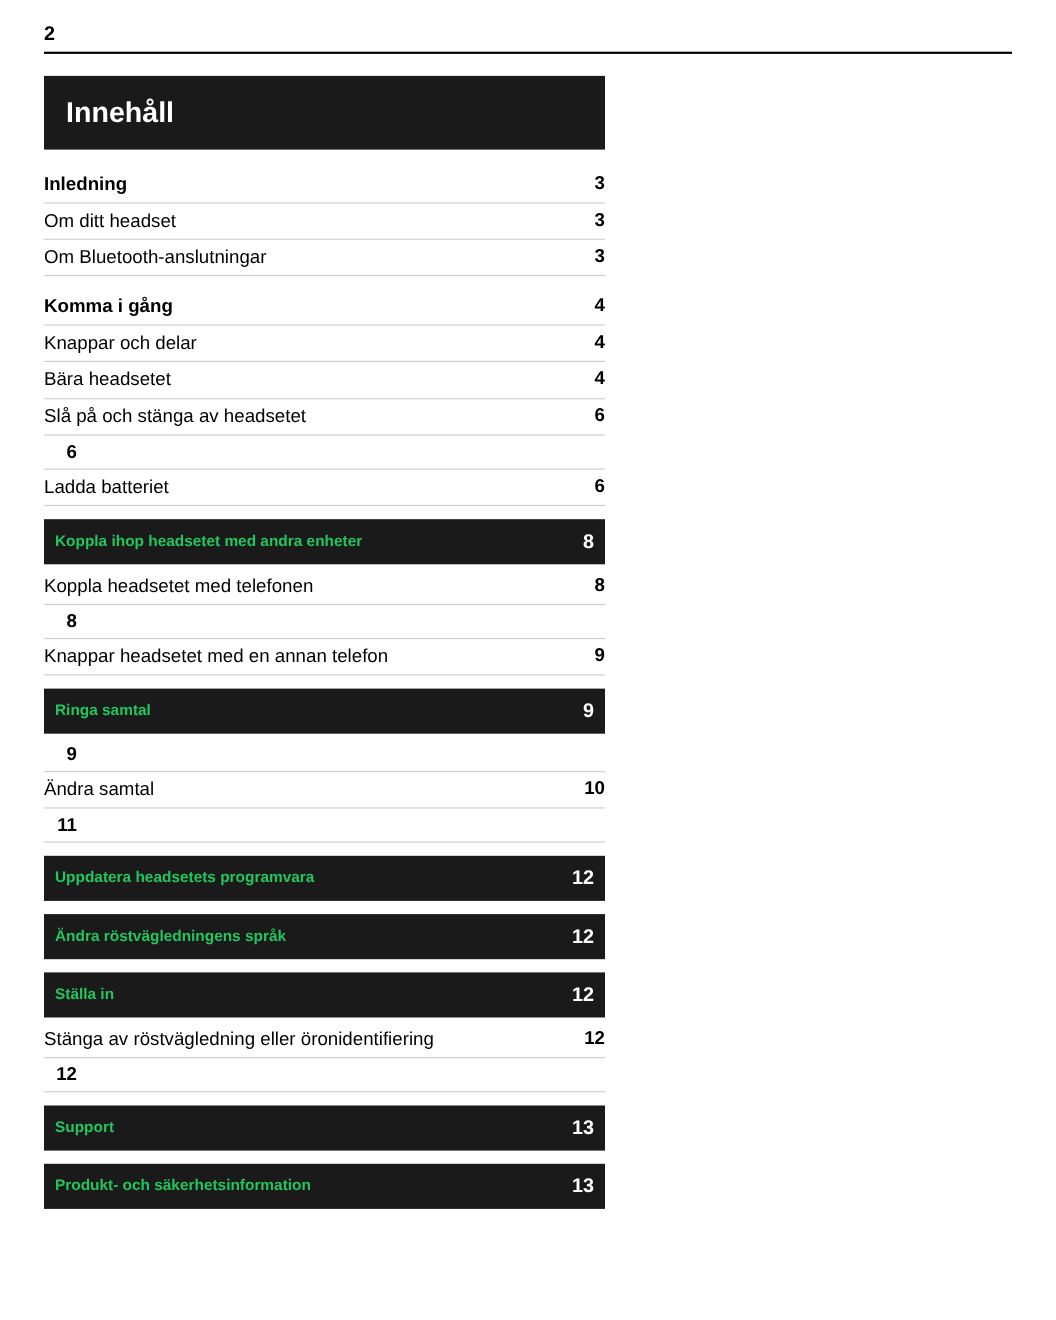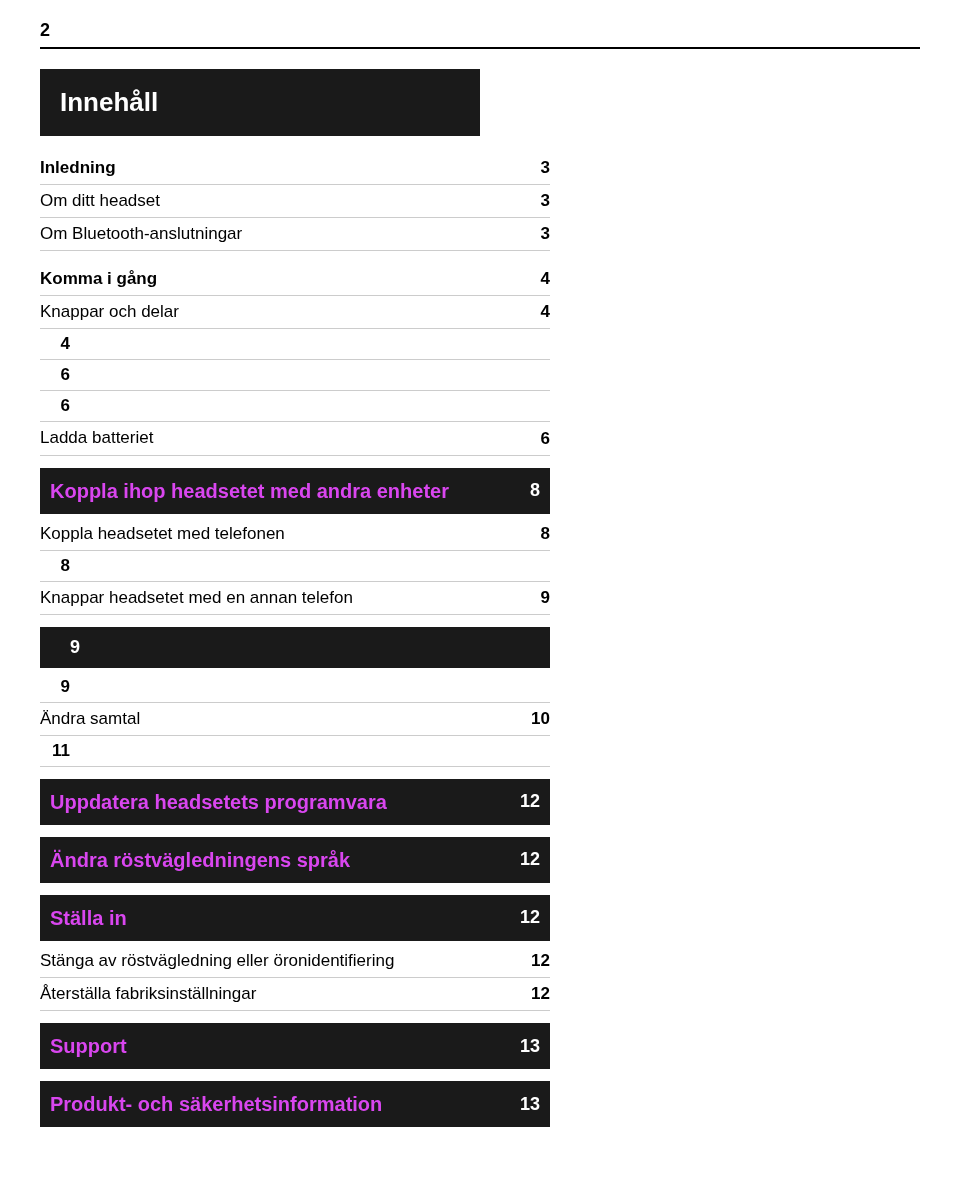--- a/index.html
+++ b/index.html
@@ -35,26 +35,26 @@
     }
 
     .toc-header {
       background: #1a1a1a;
       color: #ffffff;
       font-size: 26px;
       font-weight: bold;
       padding: 18px 20px;
       margin-top: 20px;
       margin-bottom: 16px;
-      width: 440px;
+      width: 510px;
     }
 
     .toc-row {
       display: flex;
-      align-items: center;
+      align-items: flex-start;
       padding: 5px 0;
       border-bottom: 1.5px solid #ccc;
       width: 510px;
     }
 
     .toc-row.bold-row {
       font-weight: bold;
     }
 
     .toc-row.heading-row {
@@ -75,22 +75,22 @@
 
     .toc-page {
       font-size: 17px;
       font-weight: bold;
       min-width: 30px;
       text-align: right;
       flex-shrink: 0;
     }
 
     .toc-row.heading-row .toc-label {
-      font-size: 20px;
-      color: #d946ef;
+      font-size: 14px;
+      color: #22c55e;
     }
 
     .toc-row.heading-row .toc-page {
       color: #fff;
       font-size: 18px;
     }
 
     .toc-block {
       margin-bottom: 12px;
     }
@@ -129,23 +129,25 @@
   <div class="toc-block">
     <div class="toc-row bold-row">
       <span class="toc-label bold-label">Komma i gång</span>
       <span class="toc-page">4</span>
     </div>
     <div class="toc-row sub-row">
       <span class="toc-label">Knappar och delar</span>
       <span class="toc-page">4</span>
     </div>
     <div class="toc-row sub-row">
+      <span class="toc-label">Bära headsetet</span>
       <span class="toc-page">4</span>
     </div>
     <div class="toc-row sub-row">
+      <span class="toc-label">Slå på och stänga av headsetet</span>
       <span class="toc-page">6</span>
     </div>
     <div class="toc-row sub-row">
       <span class="toc-page">6</span>
     </div>
     <div class="toc-row sub-row">
       <span class="toc-label">Ladda batteriet</span>
       <span class="toc-page">6</span>
     </div>
   </div>
@@ -163,20 +165,21 @@
       <span class="toc-page">8</span>
     </div>
     <div class="toc-row sub-row">
       <span class="toc-label">Knappar headsetet med en annan telefon</span>
       <span class="toc-page">9</span>
     </div>
   </div>
 
   <div class="toc-block">
     <div class="toc-row bold-row heading-row">
+      <span class="toc-label">Ringa samtal</span>
       <span class="toc-page">9</span>
     </div>
     <div class="toc-row sub-row">
       <span class="toc-page">9</span>
     </div>
     <div class="toc-row sub-row">
       <span class="toc-label">Ändra samtal</span>
       <span class="toc-page">10</span>
     </div>
     <div class="toc-row sub-row">
@@ -201,21 +204,20 @@
   <div class="toc-block">
     <div class="toc-row bold-row heading-row">
       <span class="toc-label">Ställa in</span>
       <span class="toc-page">12</span>
     </div>
     <div class="toc-row sub-row">
       <span class="toc-label">Stänga av röstvägledning eller öronidentifiering</span>
       <span class="toc-page">12</span>
     </div>
     <div class="toc-row sub-row">
-      <span class="toc-label">Återställa fabriksinställningar</span>
       <span class="toc-page">12</span>
     </div>
   </div>
 
   <div class="toc-block">
     <div class="toc-row bold-row heading-row">
       <span class="toc-label">Support</span>
       <span class="toc-page">13</span>
     </div>
   </div>

